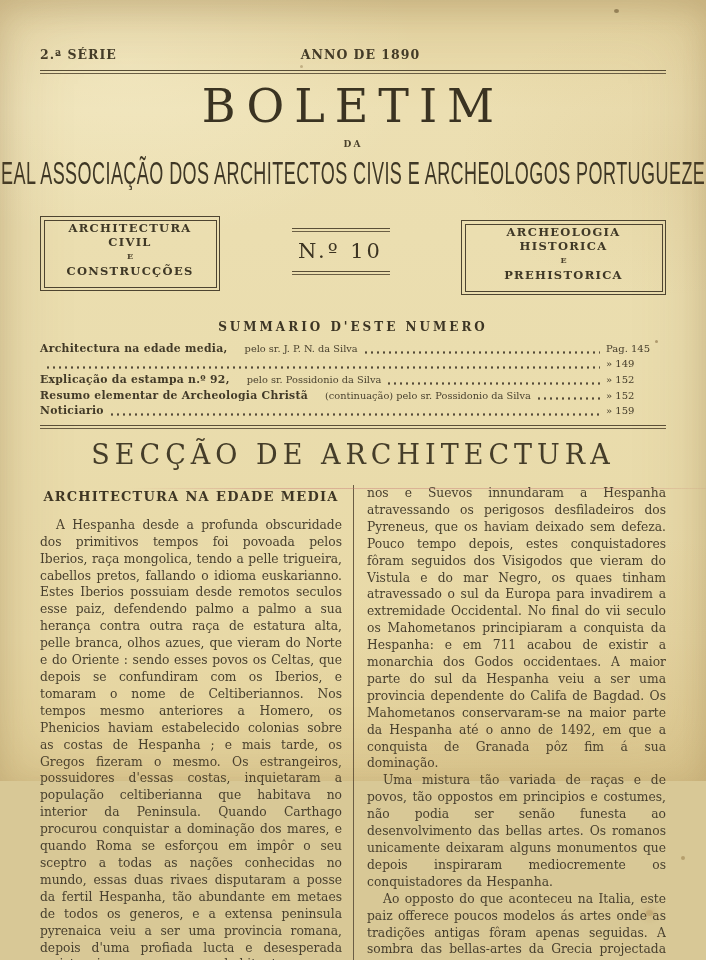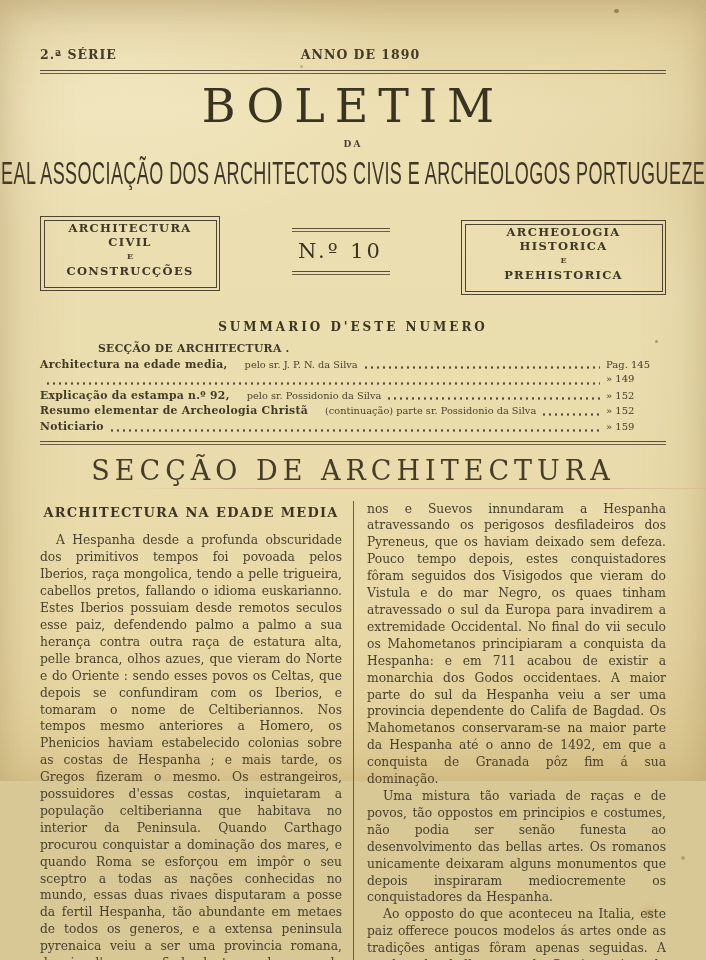--- a/index.html
+++ b/index.html
@@ -127,23 +127,20 @@
         <div class="box-line">ARCHEOLOGIA HISTORICA</div>
         <div class="box-e">E</div>
         <div class="box-line">PREHISTORICA</div>
       </div>
     </div>
   </div>
 
   <h2 class="sum-title">SUMMARIO D'ESTE NUMERO</h2>
   <div class="toc">
 
-    <div class="toc-row toc-section">
-      <span class="toc-bold">SECÇÃO DE ARCHITECTURA .</span>
-    </div>
 
     <div class="toc-row">
       <span class="toc-bold">Architectura na edade media,</span>
       <span class="toc-rest">pelo sr. J. P. N. da Silva</span>
       <span class="leader"></span>
       <span class="toc-page">Pag. 145</span>
     </div>
 
 
     <div class="toc-row">
@@ -153,21 +150,21 @@
 
     <div class="toc-row">
       <span class="toc-bold">Explicação da estampa n.º 92,</span>
       <span class="toc-rest">pelo sr. Possidonio da Silva</span>
       <span class="leader"></span>
       <span class="toc-page">»  152</span>
     </div>
 
     <div class="toc-row">
       <span class="toc-bold">Resumo elementar de Archeologia Christã</span>
-      <span class="toc-rest">(continuação) parte sr. Possidonio da Silva</span>
+      <span class="toc-rest">(continuação) pelo sr. Possidonio da Silva</span>
       <span class="leader"></span>
       <span class="toc-page">»  152</span>
     </div>
 
     <div class="toc-row">
       <span class="toc-bold">Noticiario</span>
       <span class="leader"></span>
       <span class="toc-page">»  159</span>
     </div>
 

